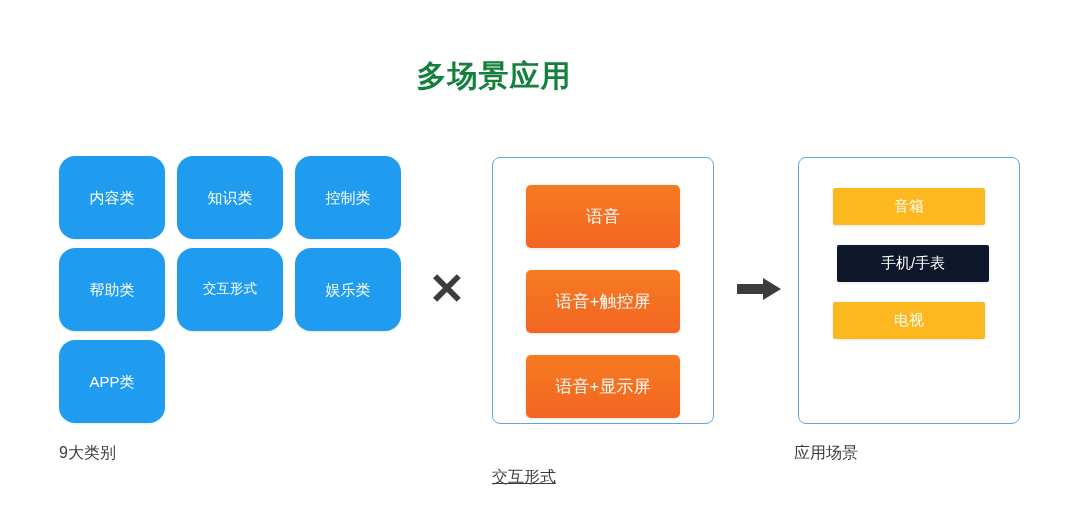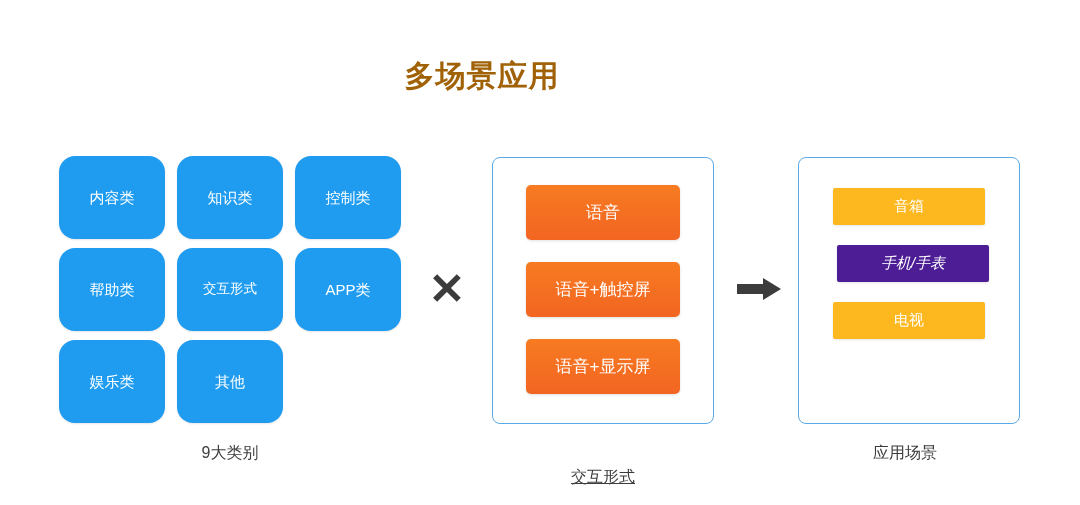--- a/index.html
+++ b/index.html
@@ -15,26 +15,26 @@
     position: relative;
   }
   .page {
     position: relative;
     width: 1080px;
     height: 505px;
   }
   .title {
     position: absolute;
     top: 56px;
-    left: 0;
+    left: 12px;
     width: 964px;
     text-align: center;
     font-size: 30px;
     font-weight: bold;
-    color: #a16207;
+    color: #15803d;
     letter-spacing: 1px;
   }
 
   
   .grid {
     position: absolute;
     left: 59px;
     top: 156px;
     display: grid;
     grid-template-columns: repeat(3, 106px);
@@ -52,21 +52,20 @@
     justify-content: center;
     box-shadow: 0 1px 2px rgba(0,0,0,0.10);
     line-height: 1.2;
   }
   .cat.wide-text { font-size: 13.5px; }
 
   .caption {
     position: absolute;
     font-size: 16px;
     color: #3c3c3c;
-    text-align: center;
     font-weight: normal;
   }
   .caption-left {
     left: 59px;
     top: 443px;
     width: 342px;
   }
 
   
   .multiply {
@@ -99,21 +98,21 @@
   .mid-items {
     position: absolute;
     left: 526px;
     top: 185px;
     width: 154px;
     display: flex;
     flex-direction: column;
     gap: 22px;
   }
   .mid-item {
-    height: 55px;
+    height: 63px;
     border-radius: 5px;
     background: linear-gradient(180deg, #f77b21 0%, #f26522 100%);
     color: #ffffff;
     font-size: 17px;
     display: flex;
     align-items: center;
     justify-content: center;
     box-shadow: 0 1px 3px rgba(0,0,0,0.12);
   }
   .caption-mid {
@@ -153,47 +152,45 @@
     border-radius: 2px;
     background: #fcb81e;
     color: #ffffff;
     font-size: 15px;
     display: flex;
     align-items: center;
     justify-content: center;
     box-shadow: 0 1px 3px rgba(0,0,0,0.10);
   }
   .right-item.item-2 {
-    background: #4c1d95;
+    background: #0f172a;
     margin-left: 4px;
     width: 152px;
-    font-style: italic;
   }
   .caption-right {
     left: 794px;
     top: 443px;
     width: 222px;
   }
 </style>
 </head>
 <body>
 
 <div class="page">
 
   <div class="title">多场景应用</div>
 
   <div class="grid">
     <div class="cat">内容类</div>
     <div class="cat">知识类</div>
     <div class="cat">控制类</div>
     <div class="cat">帮助类</div>
     <div class="cat wide-text">交互形式</div>
+    <div class="cat">娱乐类</div>
     <div class="cat">APP类</div>
-    <div class="cat">娱乐类</div>
-    <div class="cat">其他</div>
   </div>
   <div class="caption caption-left">9大类别</div>
 
   <div class="multiply">✕</div>
 
   <div class="panel panel-mid"></div>
   <div class="mid-items">
     <div class="mid-item">语音</div>
     <div class="mid-item">语音+触控屏</div>
     <div class="mid-item">语音+显示屏</div>

